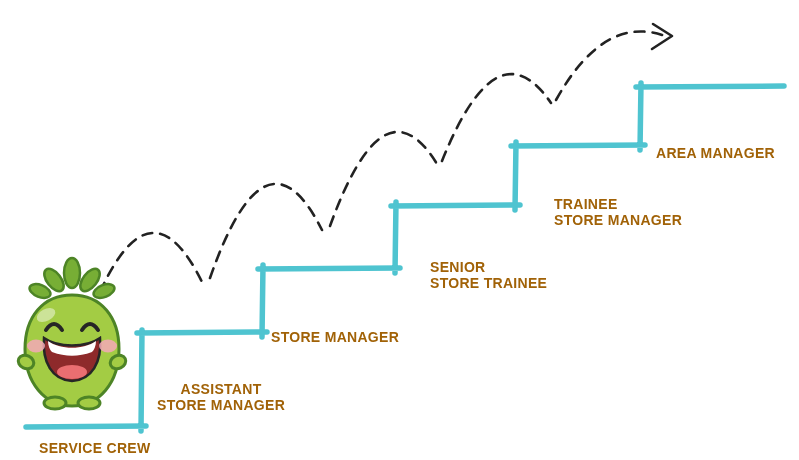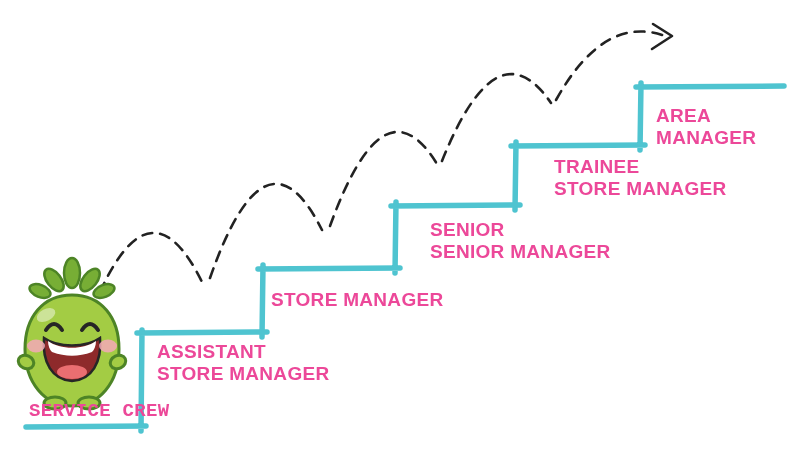--- a/index.html
+++ b/index.html
@@ -8,25 +8,26 @@
   .canvas {
     position:relative;
     width:799px; height:460px;
     background:#ffffff;
     overflow:hidden;
   }
   .canvas svg { position:absolute; left:0; top:0; }
   .step-label {
     position:absolute;
     font-weight:bold;
-    font-size:19px;
+    font-size:14px;
     letter-spacing:0.3px;
-    color:#ec4899;
+    color:#a16207;
     line-height:1.16;
     white-space:pre-line;
+    margin-top:40px;
   }
 </style>
 </head>
 <body>
 
 <div class="canvas">
 
   <svg width="799" height="460" viewBox="0 0 799 460">
 
     <g fill="none" stroke-width="5.5" stroke-linecap="round" stroke="#4FC4D0">
@@ -81,23 +82,23 @@
       <path d="M48 341 C60 350 84 350 96 341 C96 346 94 350 92 352 C78 357 66 357 52 352 C50 350 48 346 48 341 Z" fill="#FFFFFF"></path>
       <ellipse cx="72" cy="372" rx="15" ry="7" fill="#EA6E71"></ellipse>
 
       <g opacity="0.85" fill="#F5A9B8">
         <ellipse cx="36" cy="346" rx="9" ry="6.5"></ellipse>
         <ellipse cx="108" cy="346" rx="9" ry="6.5"></ellipse>
       </g>
     </g>
   </svg>
 
-  <div class="step-label" style="left:29px;  top:400px;font-family:Liberation Mono, monospace;">SERVICE CREW</div>
-  <div class="step-label" style="left:157px; top:341px;">ASSISTANT
+  <div class="step-label" style="left:39px;  top:400px;">SERVICE CREW</div>
+  <div class="step-label" style="left:157px; top:341px;text-align:center;">ASSISTANT
 STORE MANAGER</div>
   <div class="step-label" style="left:271px; top:289px;">STORE MANAGER</div>
   <div class="step-label" style="left:430px; top:219px;">SENIOR
-SENIOR MANAGER</div>
+STORE TRAINEE</div>
   <div class="step-label" style="left:554px; top:156px;">TRAINEE
 STORE MANAGER</div>
   <div class="step-label" style="left:656px; top:105px;">AREA MANAGER</div>
 
 </div>
 
 </body></html>

